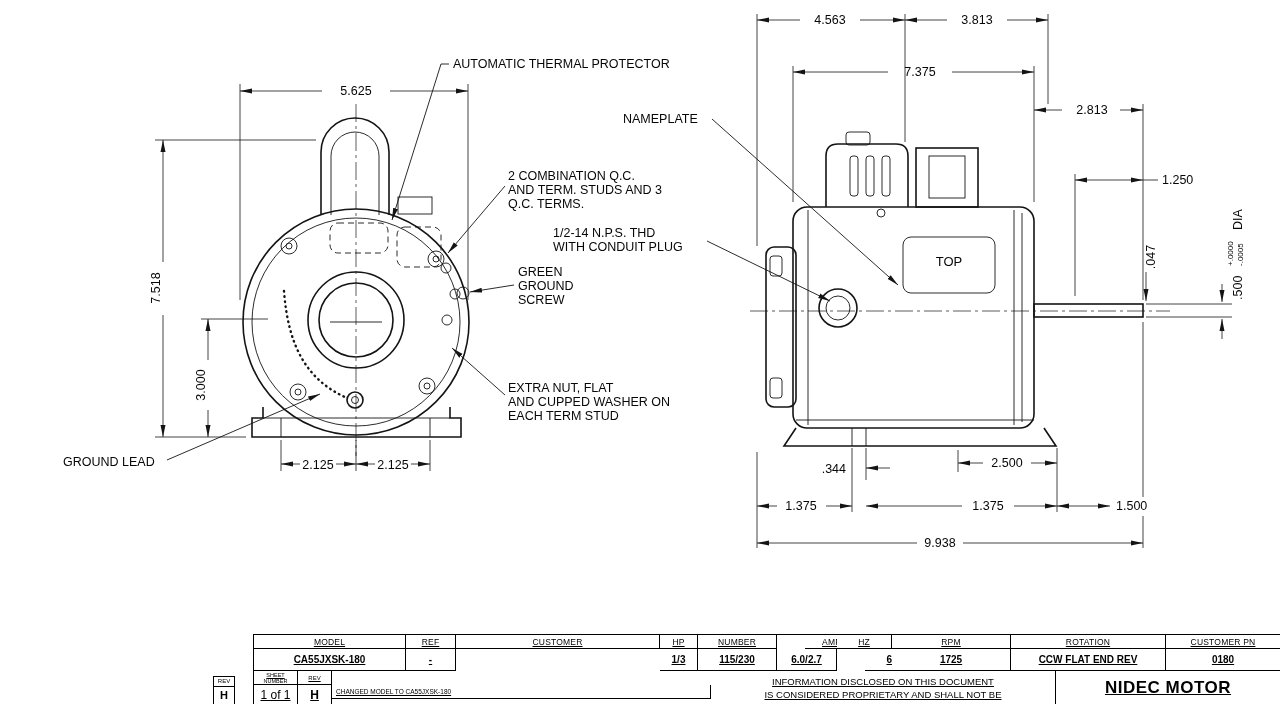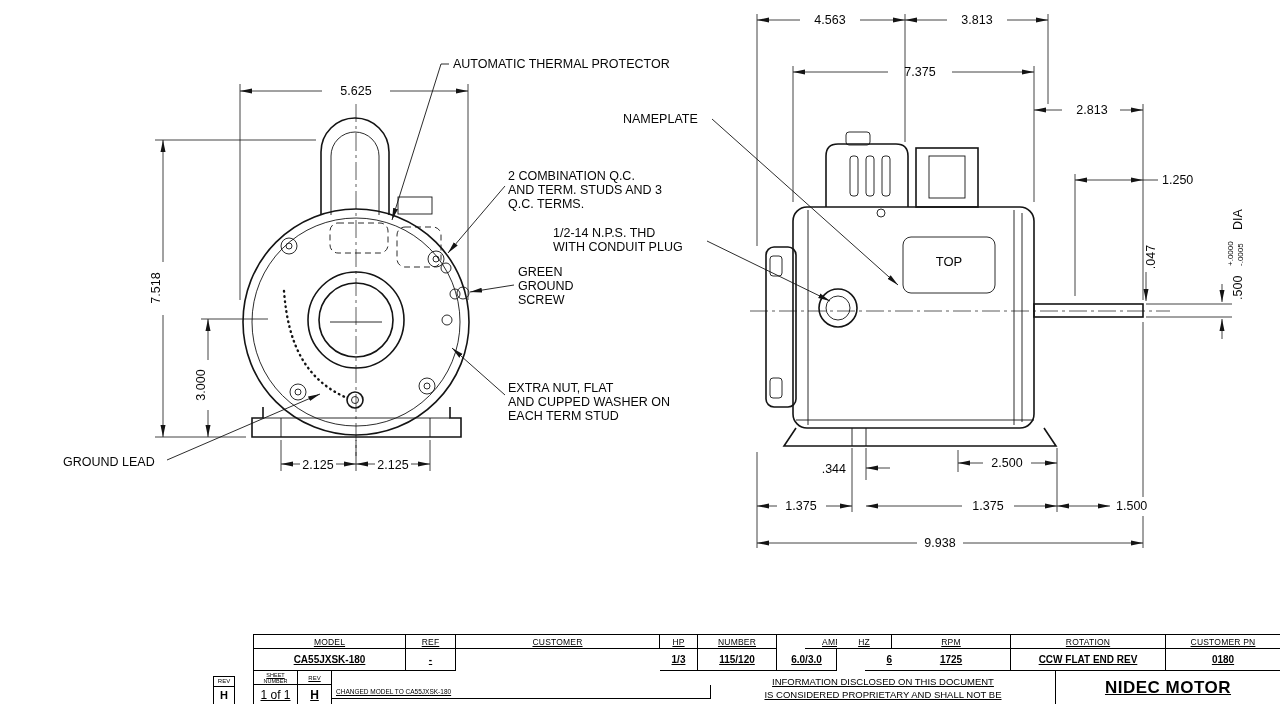--- a/index.html
+++ b/index.html
@@ -287,22 +287,22 @@
   <div class="cell hdr" style="left:444px;width:79px">NUMBER</div>
   <div class="cell hdr" style="left:551px;width:60px">AMPS</div>
   <div class="cell hdr" style="left:583px;width:55px">HZ</div>
   <div class="cell hdr" style="left:638px;width:119px">RPM</div>
   <div class="cell hdr" style="left:757px;width:155px">ROTATION</div>
   <div class="cell hdr" style="left:912px;width:115px">CUSTOMER PN</div>
 
   <div class="cell val" style="left:0;width:152px">CA55JXSK-180</div>
   <div class="cell val" style="left:152px;width:50px">-</div>
   <div class="cell val" style="left:406px;width:38px">1/3</div>
-  <div class="cell val" style="left:444px;width:79px">115/120</div>
-  <div class="cell val" style="left:523px;width:60px">6.0/3.0</div>
+  <div class="cell val" style="left:444px;width:79px">115/230</div>
+  <div class="cell val" style="left:523px;width:60px">6.0/2.7</div>
   <div class="cell val" style="left:611px;width:55px">60</div>
   <div class="cell val" style="left:638px;width:119px">1725</div>
   <div class="cell val" style="left:757px;width:155px">CCW FLAT END REV</div>
   <div class="cell val" style="left:912px;width:115px">0180</div>
 
   <div class="cell tiny" style="left:0;top:36px;width:44px;height:14px;flex-direction:column">
     <span>SHEET</span>
     <span>NUMBER</span>
   </div>
   <div class="cell" style="left:44px;top:36px;width:34px;height:14px;font-size:6px">REV</div>

